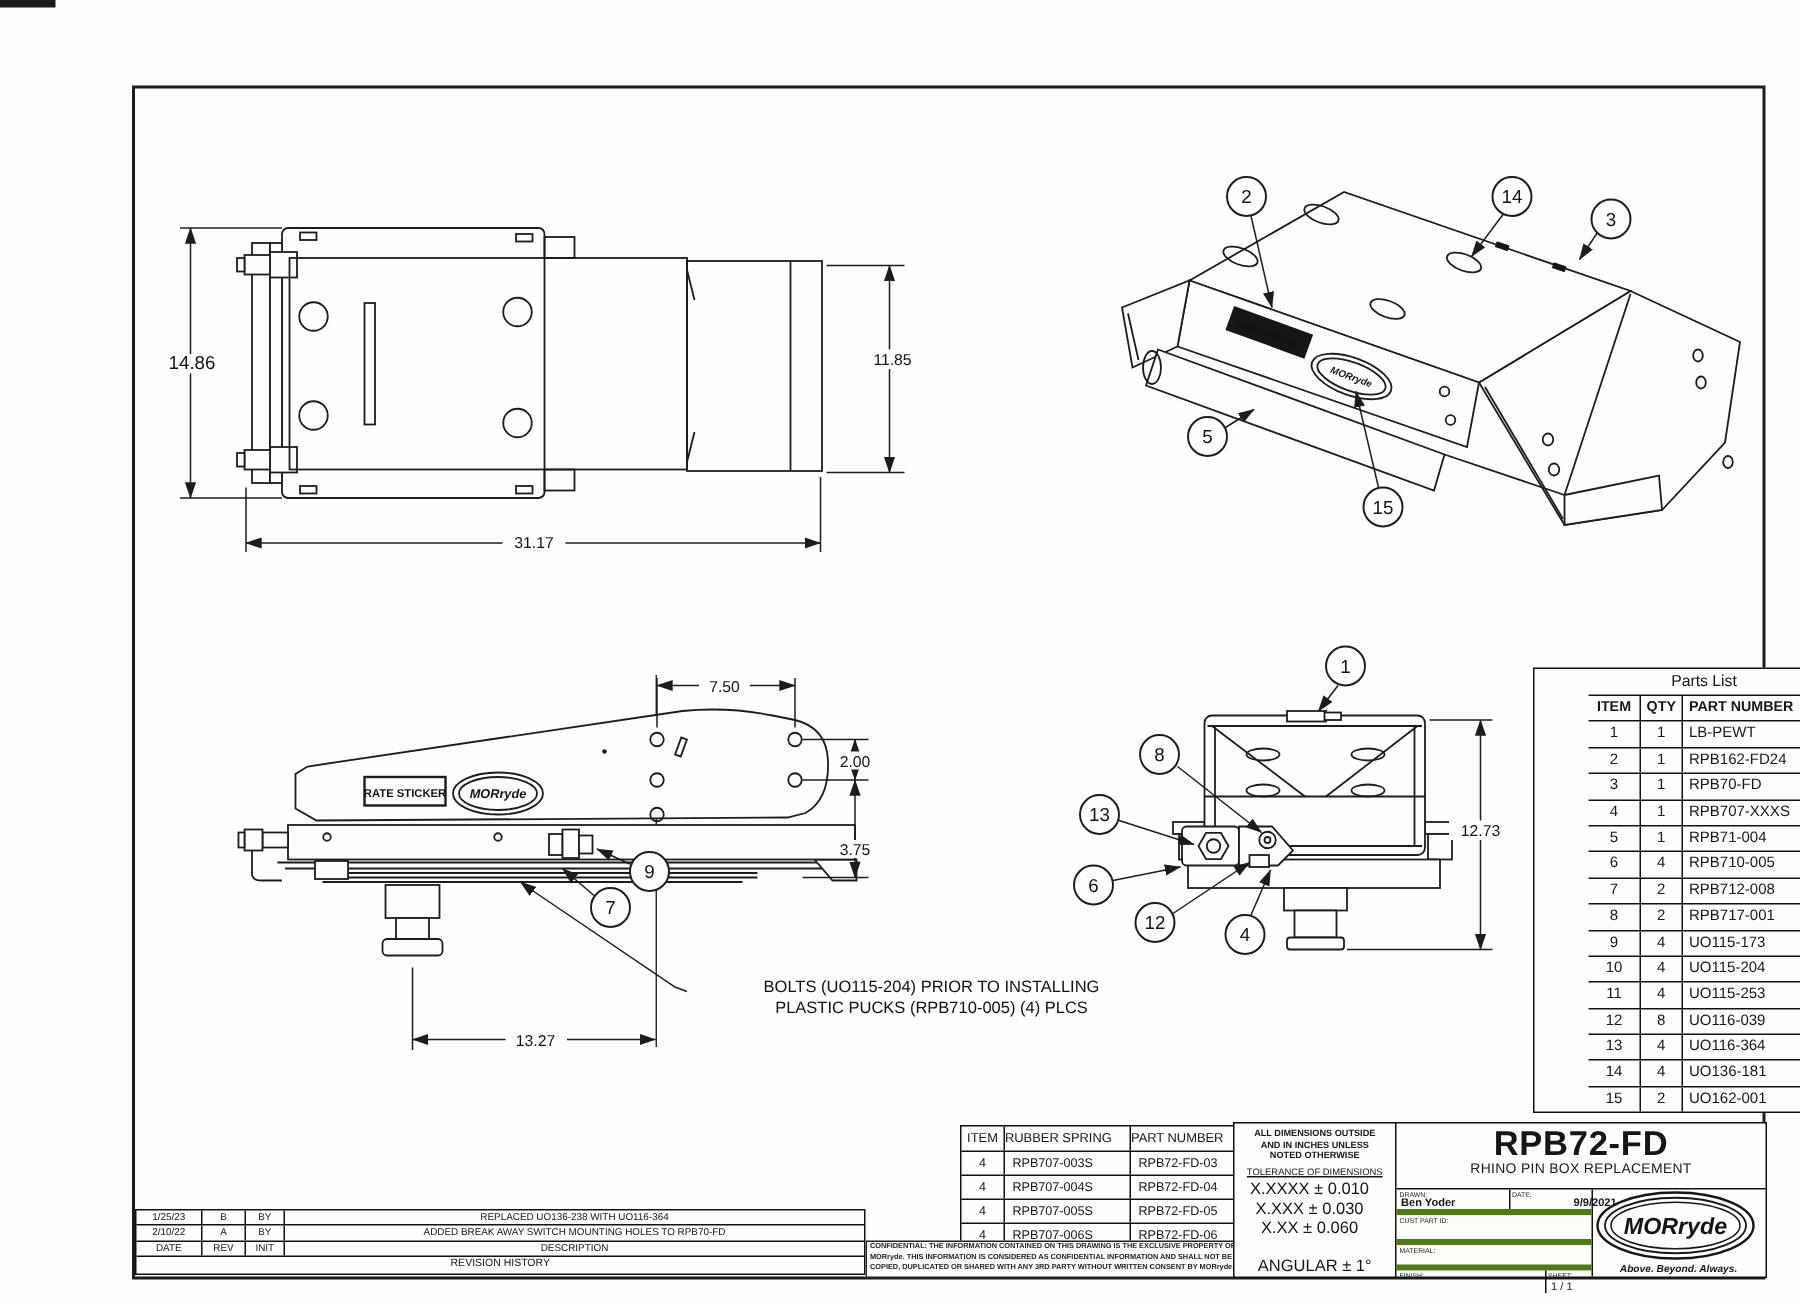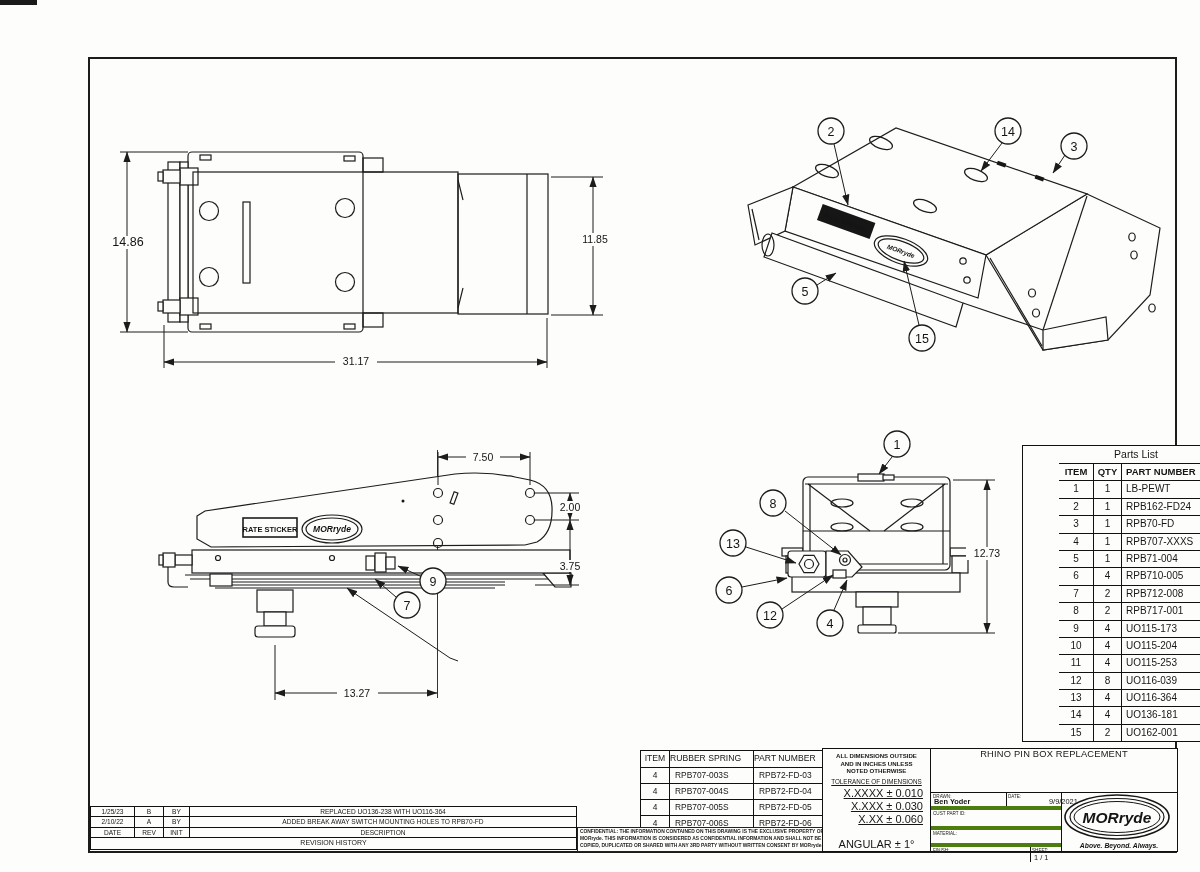--- a/index.html
+++ b/index.html
@@ -46,21 +46,21 @@
   .sp-row span{border-left:1.1px solid #111;padding-left:5px;overflow:hidden;white-space:nowrap;}
   .sp-row span:first-child{border-left:none;text-align:center;padding-left:0;}
   .sp-head{height:15.8px;line-height:15.8px;font-size:8.6px;}
   .sp-head span{text-align:left;padding-left:0 !important;}
   
   #confidential{left:577px;top:827px;width:245px;height:21px;border:1px solid #222;font-size:4.9px;line-height:1.42;padding:1px 2px;color:#222;font-weight:bold;white-space:nowrap;overflow:hidden;background:#fdfdfc;}
   
   #tol-block{left:822px;top:748px;width:107px;height:102px;border:1.3px solid #111;background:#fdfdfc;text-align:center;}
   .tol-note{font-size:6.1px;font-weight:bold;line-height:1.25;}
   .tol-head{font-size:6.3px;text-decoration:underline;margin-top:3px;}
-  .tol-vals{font-size:11px;text-align:right;padding-right:7px;line-height:1.18;margin-top:2px;text-decoration:underline;}
+  .tol-vals{font-size:11px;text-align:center;padding-right:7px;line-height:1.18;margin-top:2px;}
   .tol-ang{font-size:11px;margin-top:12px;}
   
   #title-block{left:930px;top:748px;width:246px;height:102px;border:1.3px solid #111;background:#fdfdfc;}
   #tb-title{height:43px;border-bottom:1.2px solid #111;text-align:center;}
   #tb-partnum{font-size:23px;font-weight:bold;line-height:1.05;padding-top:1px;letter-spacing:0.5px;}
   #tb-desc{font-size:9.3px;letter-spacing:0.2px;}
   #tb-info{position:absolute;left:0;top:44px;width:130px;bottom:0;border-right:1.2px solid #111;}
   .tb-row{position:relative;border-bottom:4px solid #4d7c0f;}
   .tb-label{position:absolute;left:2px;top:1px;font-size:4.6px;color:#222;}
   .tb-val{position:absolute;left:3px;top:6px;font-size:7.4px;font-weight:bold;}
@@ -375,20 +375,22 @@
       <text x="75" y="199.5">12</text>
   </g>
   <g class="co">
     <line class="dim" x1="139" y1="190" x2="152" y2="160" marker-end="url(#arrD)"></line>
     <circle cx="135" cy="203" r="13"></circle>
       <text x="135" y="207.5">4</text>
   </g>
 </svg>
 
 <div class="abs" id="assembly-note">
+  <div>BOLTS (UO115-204) PRIOR TO INSTALLING</div>
+  <div>PLASTIC PUCKS (RPB710-005) (4) PLCS</div>
 </div>
 
 <div class="abs" id="parts-list">
   <div class="pl-title">Parts List</div>
   <div class="pl-row pl-head">
     <span>ITEM</span>
     <span>QTY</span>
     <span class="pn">PART NUMBER</span>
   </div>
   <div class="pl-row">
@@ -534,28 +536,29 @@
   <div class="tol-vals">
     <div>X.XXXX ± 0.010</div>
     <div>X.XXX ± 0.030</div>
     <div>X.XX ± 0.060</div>
   </div>
   <div class="tol-ang">ANGULAR ± 1°</div>
 </div>
 
 <div class="abs" id="title-block">
   <div id="tb-title">
+    <div id="tb-partnum">RPB72-FD</div>
     <div id="tb-desc">RHINO PIN BOX REPLACEMENT</div>
   </div>
   <div id="tb-info">
     <div class="tb-row" style="height:13px;">
       <span class="tb-label">DRAWN:</span>
       <span class="tb-val" style="top:4px;">Ben Yoder</span>
       <span class="tb-label" style="left:77px;">DATE:</span>
-      <span class="tb-val" style="left:78px;top:4px;font-weight:normal;padding-left:40px;">9/9/2021</span>
+      <span class="tb-val" style="left:78px;top:4px;font-weight:bold;padding-left:40px;">9/9/2021</span>
       <span style="position:absolute;left:75px;top:0;bottom:0;border-left:1px solid #111;"></span>
     </div>
     <div class="tb-row" style="height:16px;">
       <span class="tb-label">CUST PART ID:</span>
     </div>
     <div class="tb-row" style="height:13px;">
       <span class="tb-label">MATERIAL:</span>
     </div>
     <div class="tb-row" style="height:15px;border-bottom:none;">
       <span class="tb-label">FINISH:</span>

